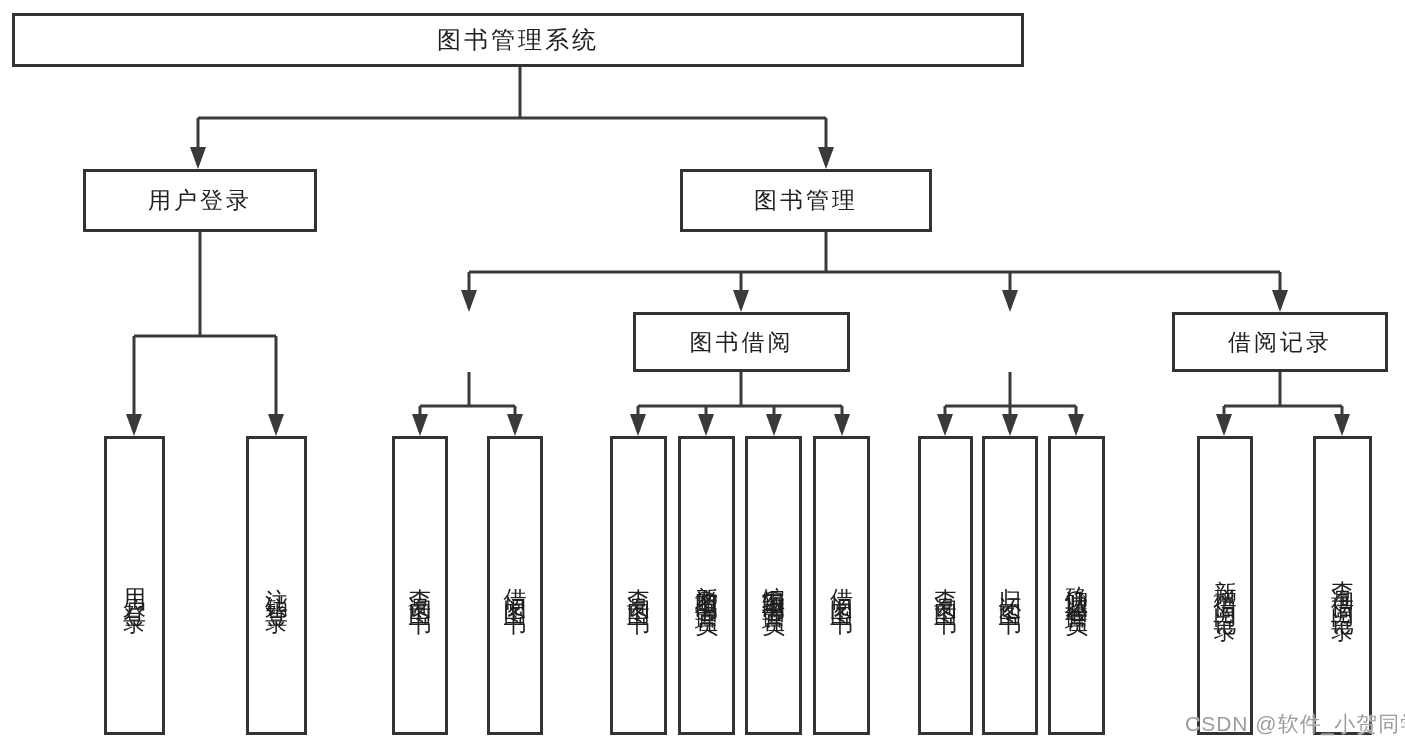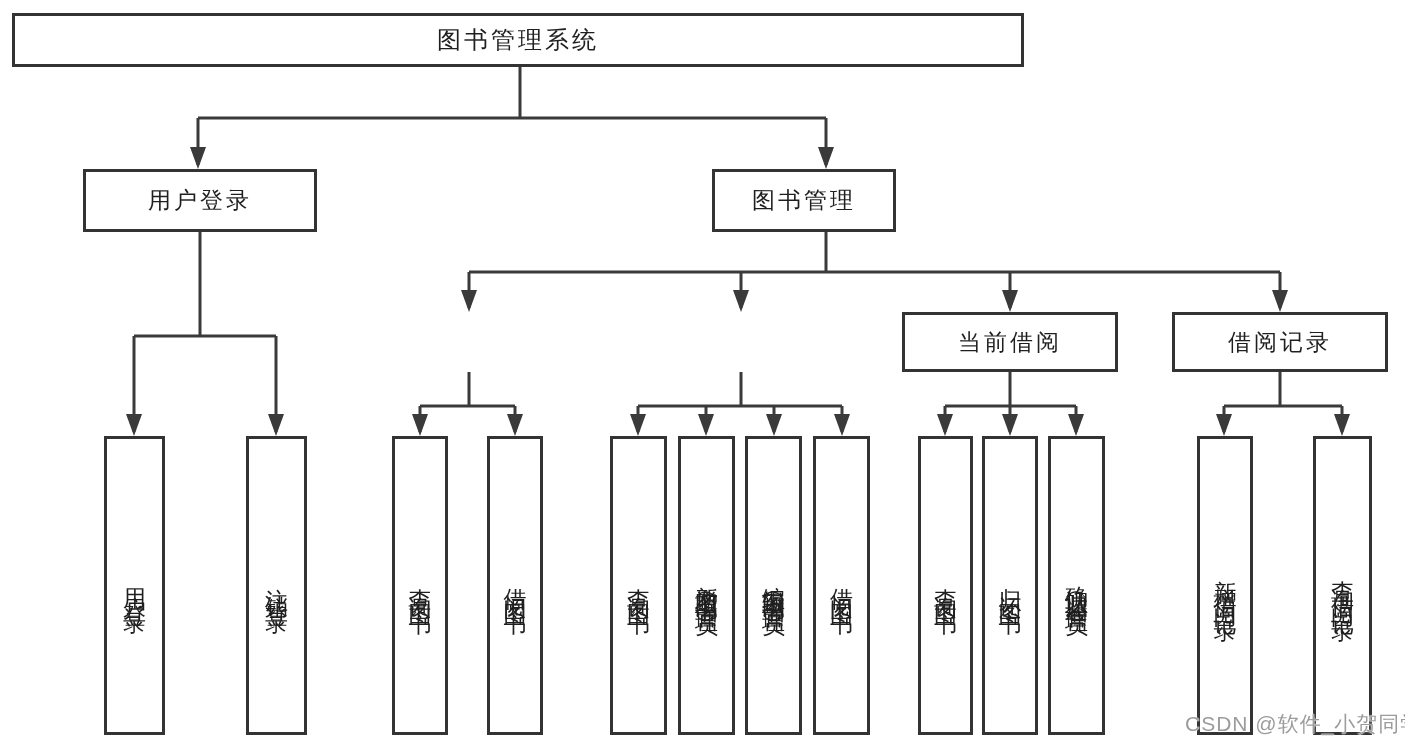--- a/index.html
+++ b/index.html
@@ -88,23 +88,23 @@
     <polygon class="arrow" points="937,414 953,414 945,436"></polygon>
     <polygon class="arrow" points="1002,414 1018,414 1010,436"></polygon>
     <polygon class="arrow" points="1068,414 1084,414 1076,436"></polygon>
     <polygon class="arrow" points="1216,414 1232,414 1224,436"></polygon>
     <polygon class="arrow" points="1334,414 1350,414 1342,436"></polygon>
   </svg>
 
   <div class="box h root-box" style="left:12px;top:13px;width:1012px;height:54px">图书管理系统</div>
 
   <div class="box h" style="left:83px;top:169px;width:234px;height:63px">用户登录</div>
-  <div class="box h" style="left:712px;top:169px;width:184px;height:63px">图书管理</div>
+  <div class="box h" style="left:680px;top:169px;width:252px;height:63px">图书管理</div>
 
-  <div class="box h" style="left:902px;top:312px;width:216px;height:60px">当前借阅</div>
+  <div class="box h" style="left:633px;top:312px;width:217px;height:60px">图书借阅</div>
   <div class="box h" style="left:1172px;top:312px;width:216px;height:60px">借阅记录</div>
 
   <div class="box v" style="left:104px;top:436px;width:61px;height:299px">
     <span class="vt">用户登录</span>
   </div>
   <div class="box v" style="left:246px;top:436px;width:61px;height:299px">
     <span class="vt">注销登录</span>
   </div>
 
   <div class="box v" style="left:392px;top:436px;width:56px;height:299px">

